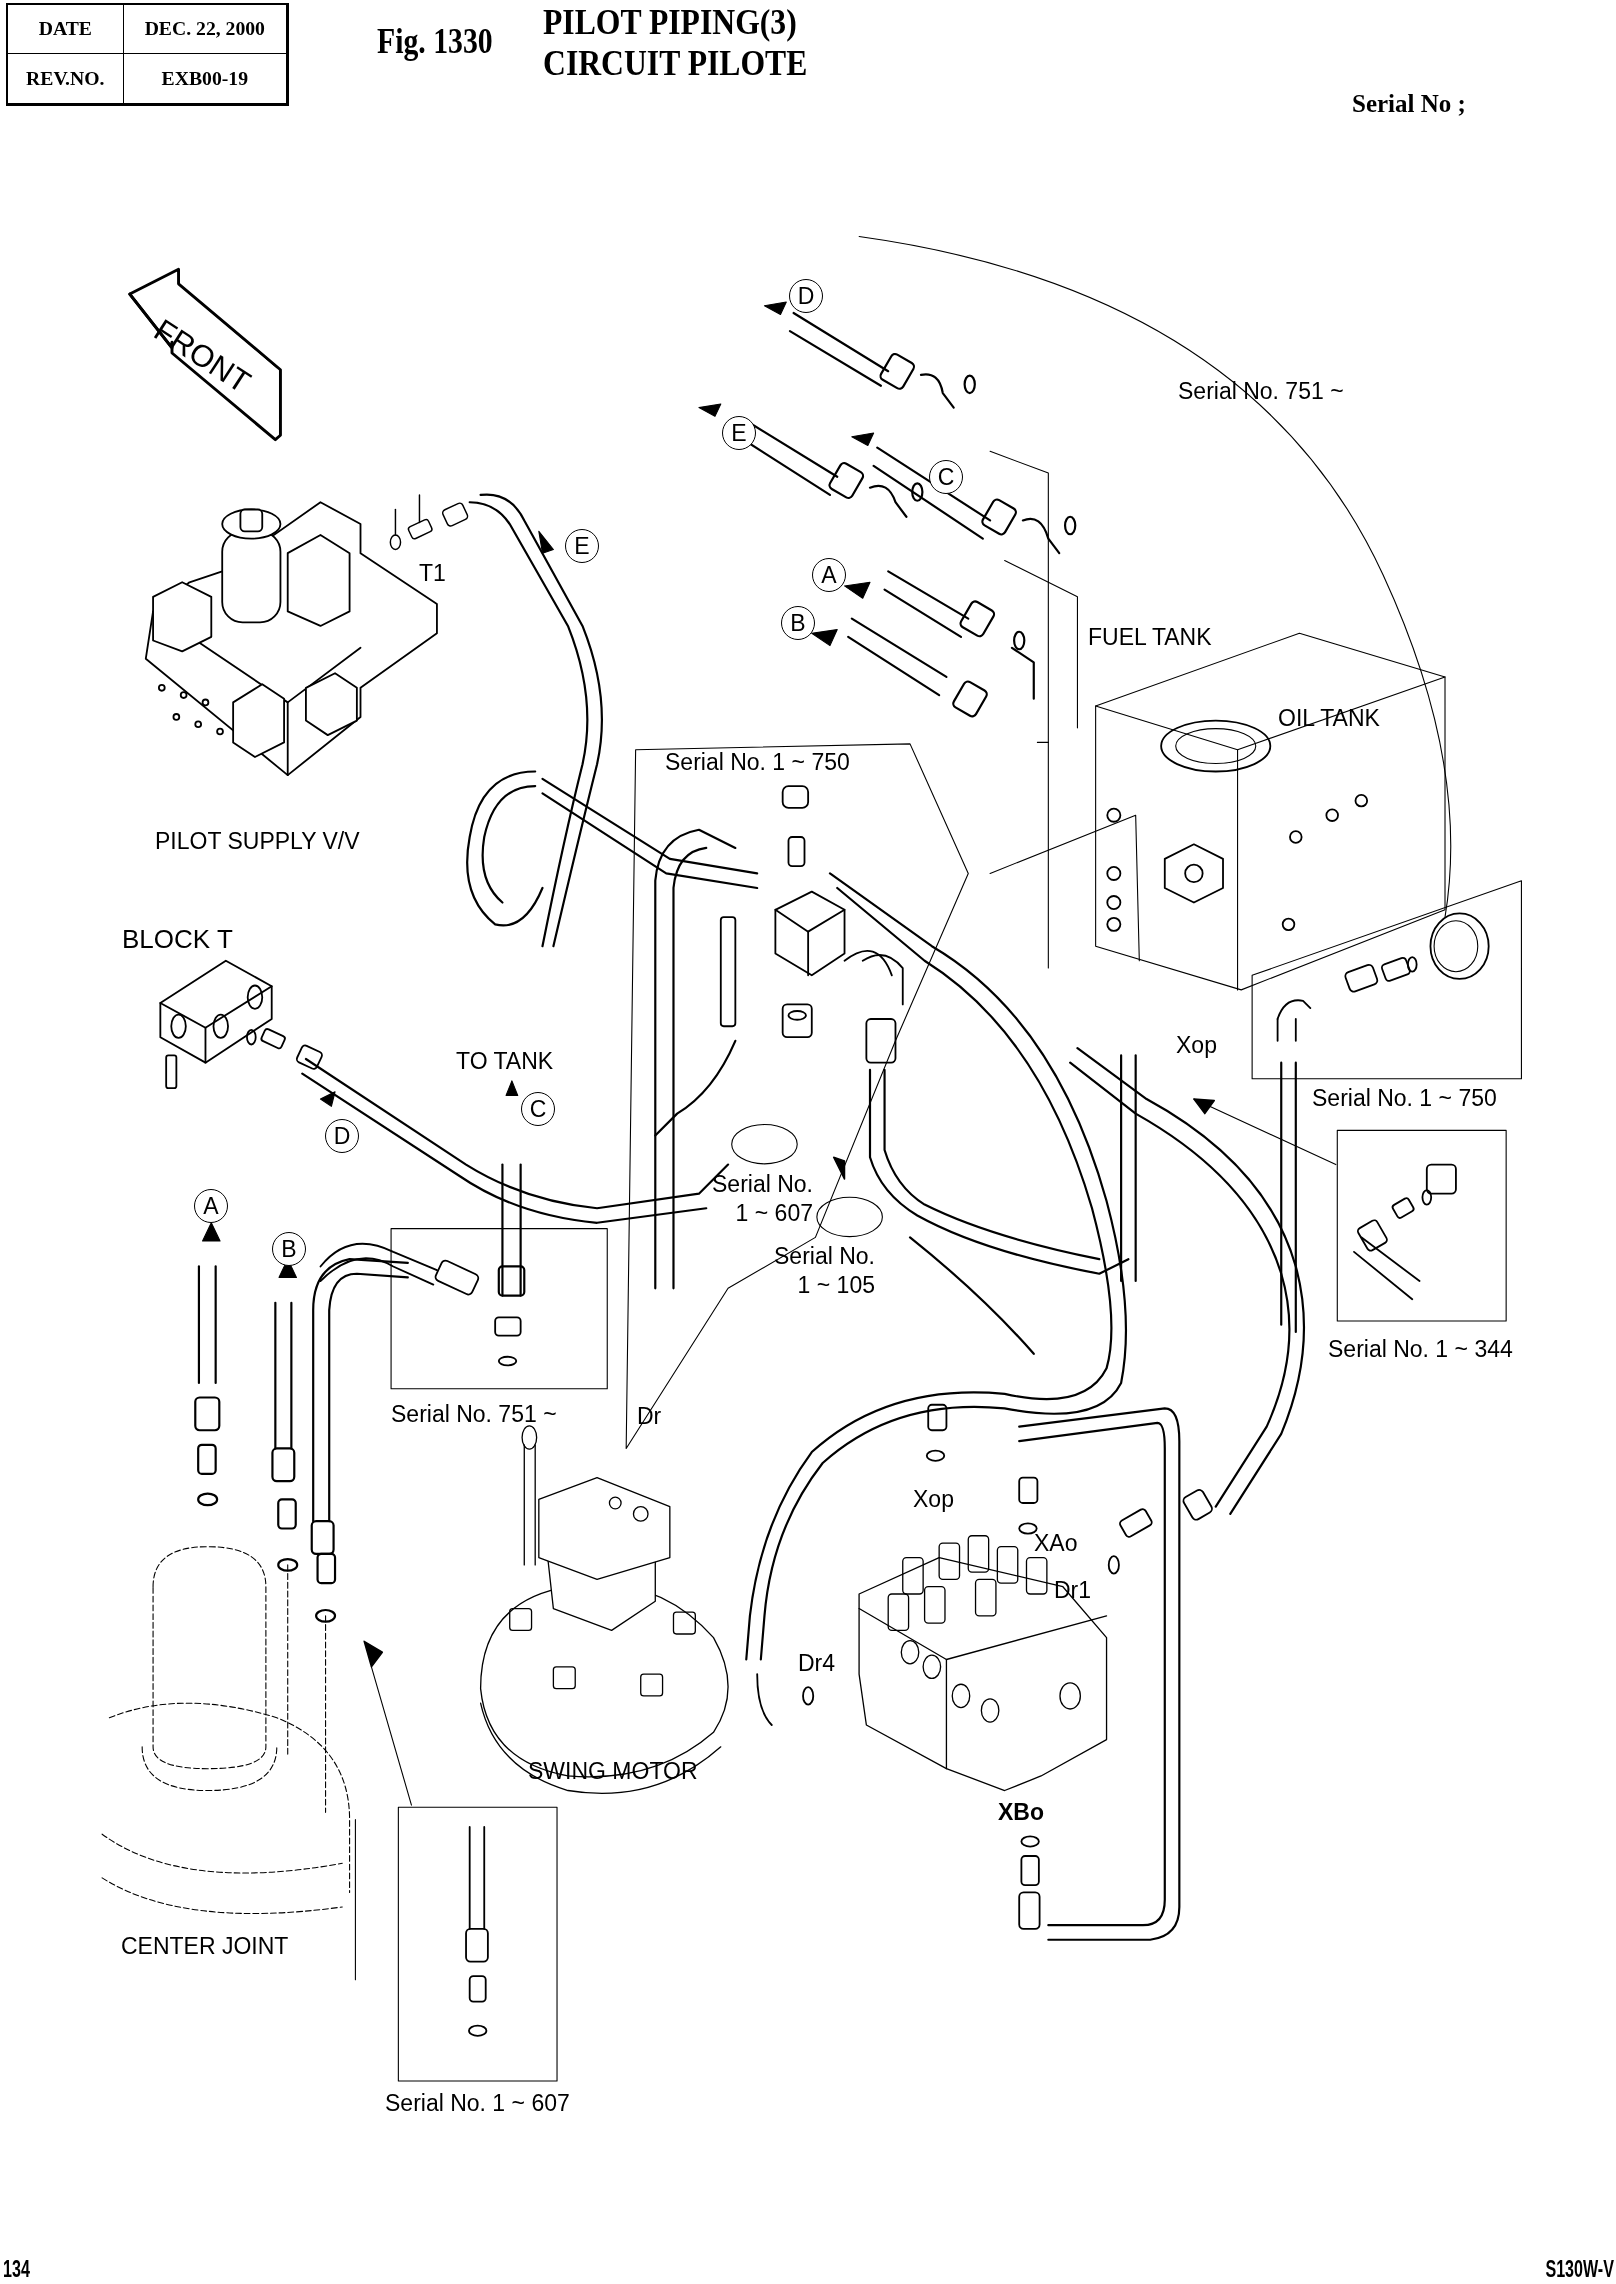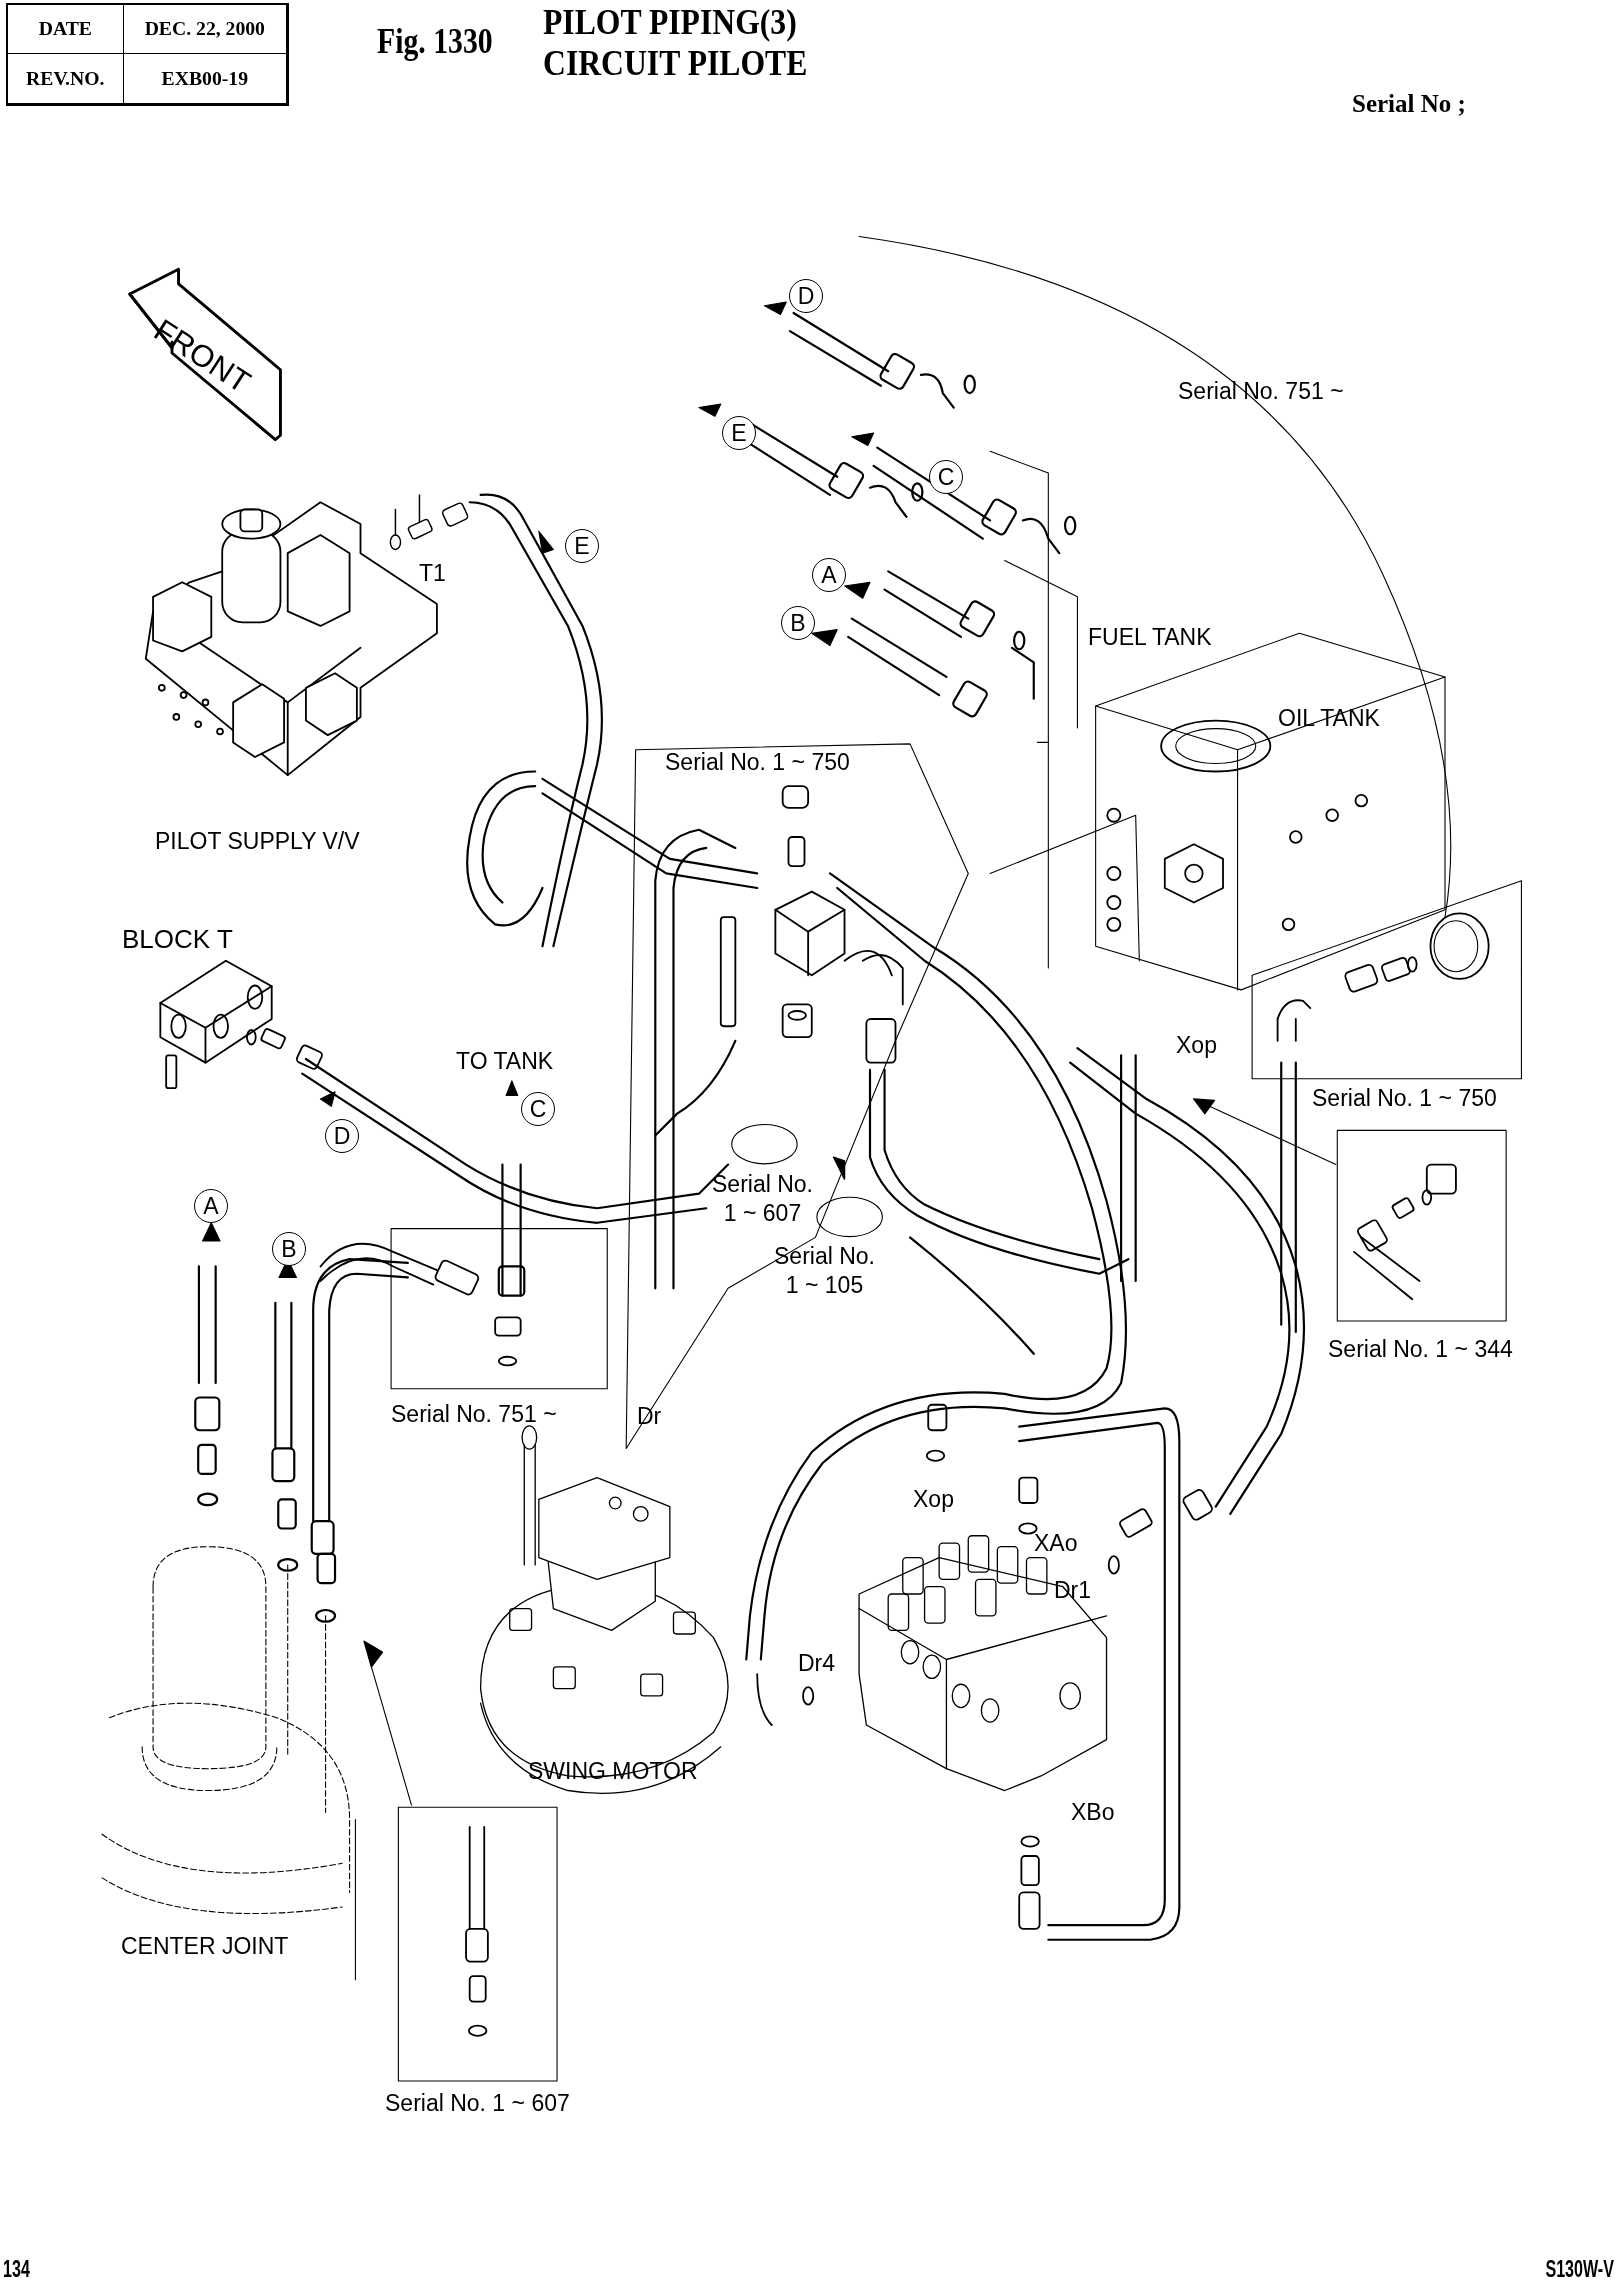--- a/index.html
+++ b/index.html
@@ -19,21 +19,21 @@
                font-weight: bold; font-size: 36px; line-height: 41px; transform: scaleX(0.88);
                transform-origin: left; }
   .serial-hdr { position: absolute; left: 1352px; top: 90px; font-family: "Liberation Serif", serif;
                 font-weight: bold; font-size: 25px; }
   .footer-left { position: absolute; left: 2.9px; top: 2256px; font-weight: bold; font-size: 23px;
                  transform: scaleX(0.7); transform-origin: left; }
   .footer-right { position: absolute; right: 2.9px; top: 2256px; font-weight: bold; font-size: 23px;
                   transform: scaleX(0.7); transform-origin: right; }
   svg.drawing { position: absolute; left: 0; top: 0; }
   .lbl { position: absolute; font-size: 23px; white-space: nowrap; line-height: 1; }
-  .lbl.c { text-align: center; }
+  .lbl.c { text-align: right; }
   .callout { position: absolute; width: 32px; height: 32px; border: 1.1px solid #000;
              border-radius: 50%; display: flex; align-items: center; justify-content: center;
              font-size: 23px; background: #fff; }
 </style>
 </head>
 <body>
 
 <div class="hdr-table">
   <div>DATE</div>
   <div>DEC. 22, 2000</div>
@@ -377,21 +377,21 @@
 <div class="lbl" style="left:121px;top:1935px;">CENTER JOINT</div>
 <div class="lbl" style="left:456px;top:1050px;">TO TANK</div>
 
 <div class="lbl" style="left:394px;top:562px;margin-left:25px;">T1</div>
 <div class="lbl" style="left:1176px;top:1034px;">Xop</div>
 <div class="lbl" style="left:637px;top:1405px;">Dr</div>
 <div class="lbl" style="left:913px;top:1488px;">Xop</div>
 <div class="lbl" style="left:1034px;top:1532px;">XAo</div>
 <div class="lbl" style="left:1054px;top:1579px;text-align:center;">Dr1</div>
 <div class="lbl" style="left:798px;top:1652px;">Dr4</div>
-<div class="lbl" style="left:1071px;top:1801px;">XBo</div>
+<div class="lbl" style="left:998px;top:1801px;font-weight:bold;">XBo</div>
 
 <div class="lbl" style="left:1178px;top:380px;">Serial No. 751 ~</div>
 <div class="lbl" style="left:665px;top:751px;">Serial No. 1 ~ 750</div>
 <div class="lbl" style="left:1312px;top:1087px;">Serial No. 1 ~ 750</div>
 <div class="lbl c" style="left:712px;top:1170px;line-height:29px;">
   <div>Serial No.</div>
   <div>1 ~ 607</div>
 </div>
 <div class="lbl c" style="left:774px;top:1242px;line-height:29px;">
   <div>Serial No.</div>

